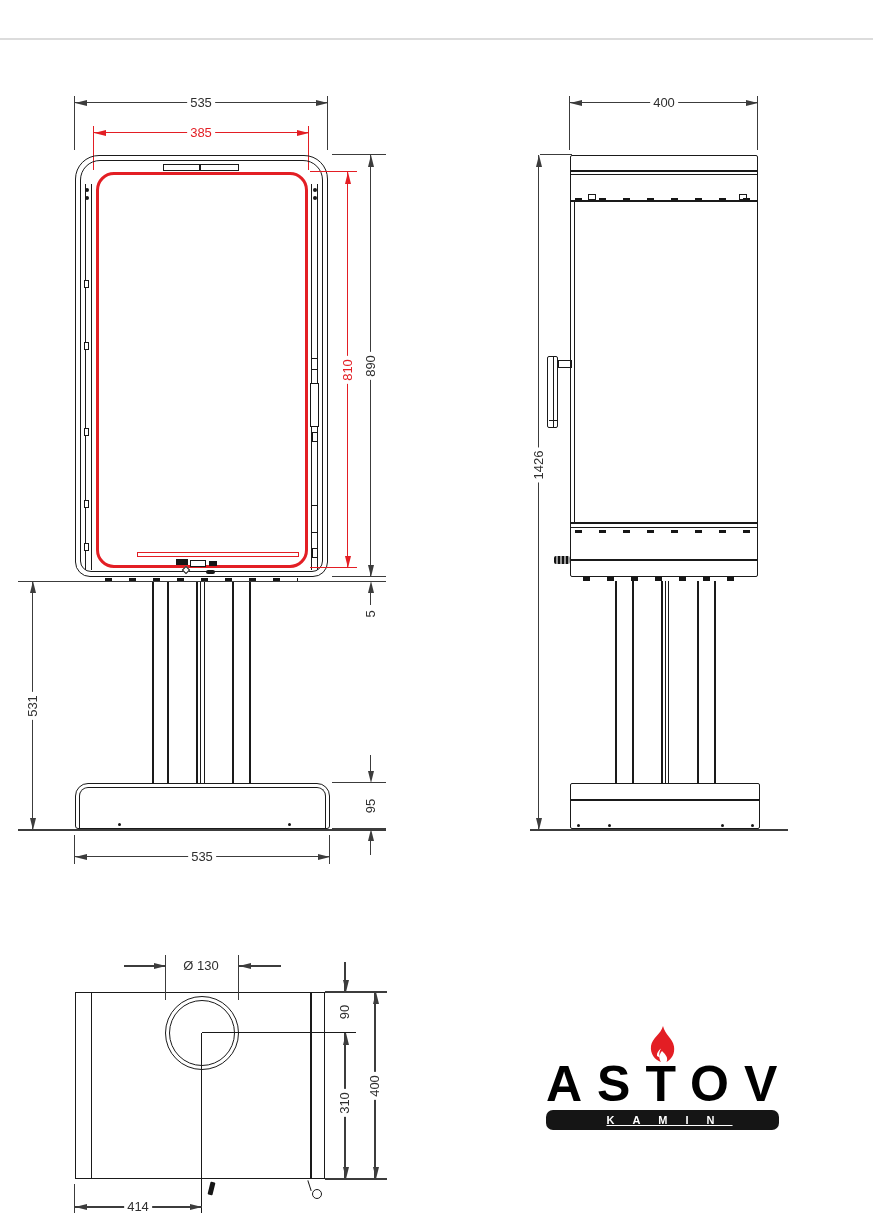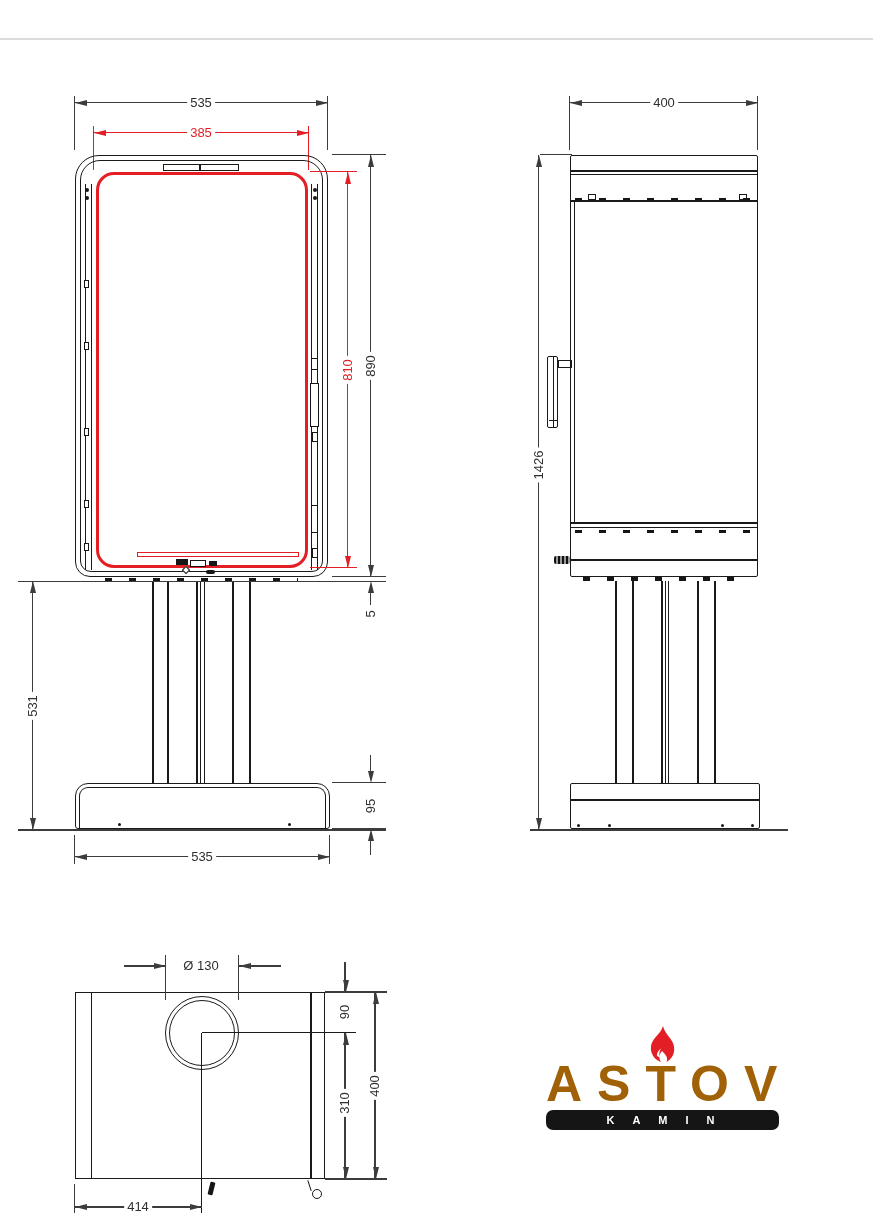--- a/index.html
+++ b/index.html
@@ -28,25 +28,25 @@
   .ad{border-left:3px solid transparent;border-right:3px solid transparent;border-top:12px solid #3c3c3c;}
   .al{border-top:3px solid transparent;border-bottom:3px solid transparent;border-right:12px solid #3c3c3c;}
   .ar2{border-top:3px solid transparent;border-bottom:3px solid transparent;border-left:12px solid #3c3c3c;}
   .au.r{border-bottom-color:#e31e24;} .ad.r{border-top-color:#e31e24;}
   .al.r{border-right-color:#e31e24;} .ar2.r{border-left-color:#e31e24;}
   .tick{position:absolute;background:repeating-linear-gradient(90deg,#161616 0 7px,rgba(0,0,0,0) 7px 24px);}
   .dot{position:absolute;width:4px;height:4px;background:#161616;border-radius:50%;}
   .mk{position:absolute;border:1.1px solid #161616;box-sizing:border-box;background:#fff;}
   .fill{position:absolute;background:#161616;}
   
-  #brand{position:absolute;left:546px;top:1059px;font-size:50px;font-weight:bold;color:#a16207;
+  #brand{position:absolute;left:546px;top:1059px;font-size:50px;font-weight:bold;color:#000000;
          letter-spacing:15px;line-height:1;}
   #kbar{position:absolute;left:546px;top:1110px;width:233px;height:20px;background:#151515;
         border-radius:7px;display:flex;align-items:center;justify-content:center;}
-  #kbar span{color:#fff;font-size:11px;font-weight:bold;letter-spacing:18px;padding-left:14px;}
+  #kbar span{color:#fff;font-size:11px;font-weight:bold;letter-spacing:18px;padding-left:14px;text-decoration:underline;}
 </style>
 </head>
 <body>
 
 <div id="canvas">
 
   <div id="hdr-sep"></div>
 
   <div>
 

